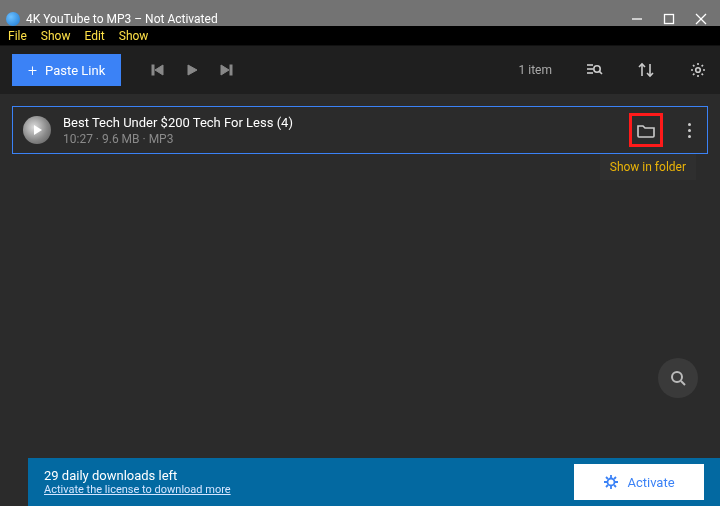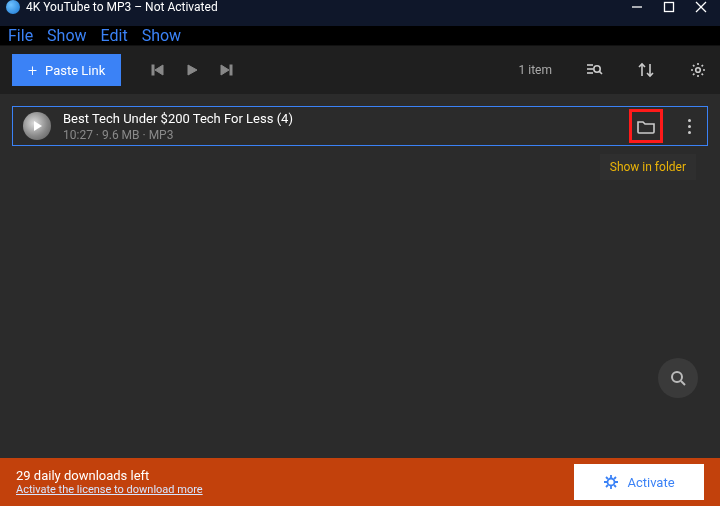--- a/index.html
+++ b/index.html
@@ -1,58 +1,58 @@
 <!DOCTYPE html>
 <html><head>
 <meta charset="utf-8">
 <style>
 * { margin: 0; padding: 0; box-sizing: border-box; font-family: -apple-system, BlinkMacSystemFont, "Segoe UI", Roboto, sans-serif; }
 body { background: #2b2b2b; width: 720px; height: 506px; overflow: hidden; display: flex; flex-direction: column; color: #e0e0e0; }
 
-.titlebar { height: 26px; background: #0f172a; display: flex; align-items: flex-start; padding: 0 2px; color: #fff; font-size: 12px; }
+.titlebar { height: 26px; background: #737373; display: flex; align-items: flex-end; padding: 0 2px; color: #fff; font-size: 12px; }
 .titlebar .app-icon { width: 14px; height: 14px; background: radial-gradient(circle at 35% 35%, #6ec1ff, #1976d2); border-radius: 50%; margin: 0 6px 0 4px; }
 .titlebar .title { flex: 1; }
 .titlebar .win-controls { display: flex; gap: 18px; padding-right: 10px; }
 .titlebar .win-btn { width: 14px; height: 14px; display: flex; align-items: center; justify-content: center; cursor: default; }
 .titlebar svg { stroke: #fff; fill: none; stroke-width: 1.3; }
 
 .menubar { height: 20px; background: #000; display: flex; align-items: center; padding: 0 2px; gap: 2px; border-bottom: 1px solid #111; }
-.menubar .menu-item { color: #3b82f6; font-size: 16px; padding: 1px 6px; cursor: default; }
+.menubar .menu-item { color: #fde047; font-size: 12px; padding: 1px 6px; cursor: default; }
 
 .toolbar { height: 48px; background: #1f1f1f; display: flex; align-items: center; padding: 0 12px; gap: 10px; }
 .paste-btn { background: #3b82f6; color: #fff; border: none; height: 32px; padding: 0 16px; font-size: 13px; display: flex; align-items: center; gap: 8px; cursor: pointer; }
 .paste-btn .plus { font-size: 16px; font-weight: 300; }
 .transport { display: flex; align-items: center; gap: 16px; margin-left: 18px; }
 .transport .t-btn { width: 18px; height: 18px; display: flex; align-items: center; justify-content: center; cursor: pointer; }
 .transport svg { fill: #888; stroke: #888; }
 .spacer { flex: 1; }
 .toolbar-right { display: flex; align-items: center; gap: 32px; color: #aaa; font-size: 12px; }
 .tr-btn { width: 20px; height: 20px; display: flex; align-items: center; justify-content: center; cursor: pointer; }
 .tr-btn svg { stroke: #ccc; fill: none; stroke-width: 1.6; }
 
 .content { flex: 1; padding: 12px; position: relative; }
-.item-row { border: 1px solid #3b82f6; height: 40px; display: flex; align-items: center; padding: 0 10px; gap: 12px; }
+.item-row { border: 1px solid #3b82f6; height: 48px; display: flex; align-items: center; padding: 0 10px; gap: 12px; }
 .thumb { width: 28px; height: 28px; border-radius: 50%; background: radial-gradient(circle at 40% 40%, #ddd, #888 55%, #555); display: flex; align-items: center; justify-content: center; position: relative; }
 .thumb::after { content: ""; position: absolute; left: 11px; top: 9px; border-left: 8px solid #fff; border-top: 5px solid transparent; border-bottom: 5px solid transparent; }
 .item-text { flex: 1; display: flex; flex-direction: column; gap: 2px; }
 .item-title { color: #fff; font-size: 13px; }
 .item-meta { color: #8a8a8a; font-size: 12px; }
 .folder-frame { border: 3px solid #ff1a1a; width: 34px; height: 34px; display: flex; align-items: center; justify-content: center; }
 .folder-btn { width: 22px; height: 22px; display: flex; align-items: center; justify-content: center; cursor: pointer; }
 .folder-btn svg { stroke: #ccc; fill: none; stroke-width: 1.6; }
 .more-btn { width: 16px; height: 28px; display: flex; align-items: center; justify-content: center; cursor: pointer; margin-left: 6px; }
 .dots { display: flex; flex-direction: column; gap: 3px; }
 .dots span { width: 3px; height: 3px; background: #ccc; border-radius: 50%; }
 
 .tooltip { position: absolute; right: 24px; top: 60px; background: #2f2f2f; color: #eab308; font-size: 12px; padding: 6px 10px; white-space: nowrap; }
 
 .fab { position: absolute; right: 22px; bottom: 60px; width: 40px; height: 40px; border-radius: 50%; background: #3a3a3a; display: flex; align-items: center; justify-content: center; cursor: pointer; }
 .fab svg { stroke: #bbb; fill: none; stroke-width: 2; }
 
-.footer { height: 48px; background: #c2410c; display: flex; align-items: center; padding: 0 16px; color: #fff; }
+.footer { height: 48px; background: #0369a1; display: flex; align-items: center; padding: 0 16px; color: #fff; margin-left: 28px; }
 .footer-text { flex: 1; display: flex; flex-direction: column; }
 .footer-title { font-size: 13px; }
 .footer-sub { font-size: 11px; color: #d5e5ff; text-decoration: underline; }
 .activate-btn { background: #fff; color: #3b82f6; border: none; height: 36px; width: 130px; font-size: 13px; display: flex; align-items: center; justify-content: center; gap: 8px; cursor: pointer; }
 .activate-btn svg { stroke: #3b82f6; fill: none; stroke-width: 1.8; }
 </style>
 </head>
 <body>
 
 <div class="titlebar">

